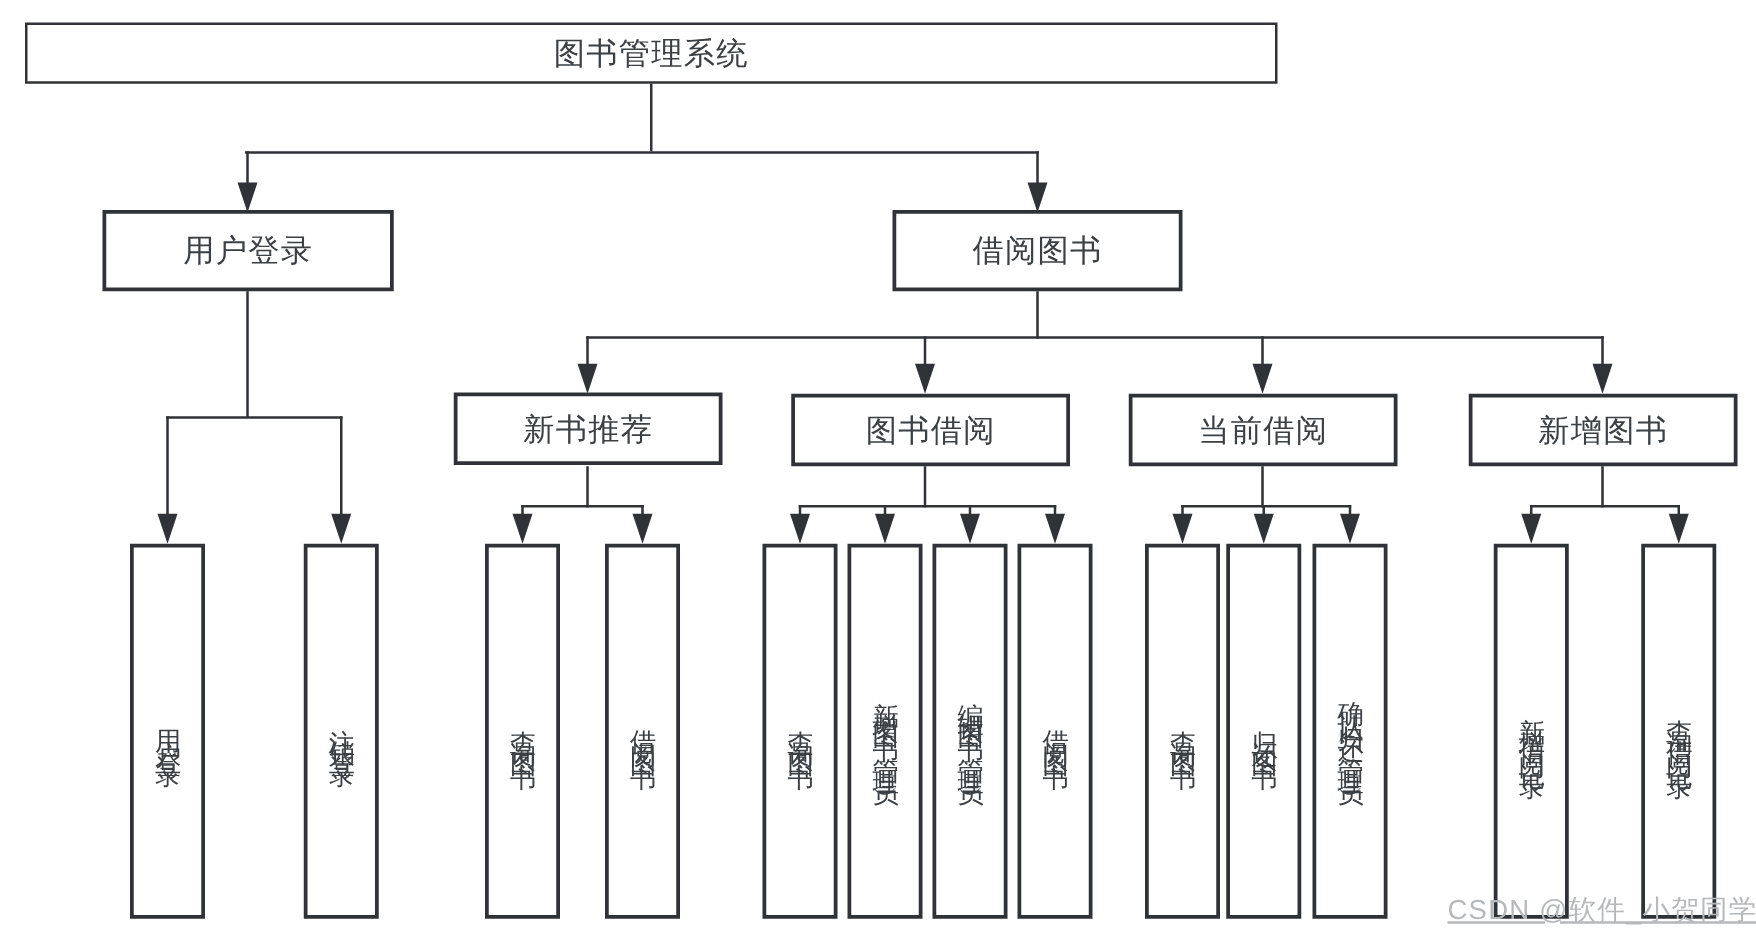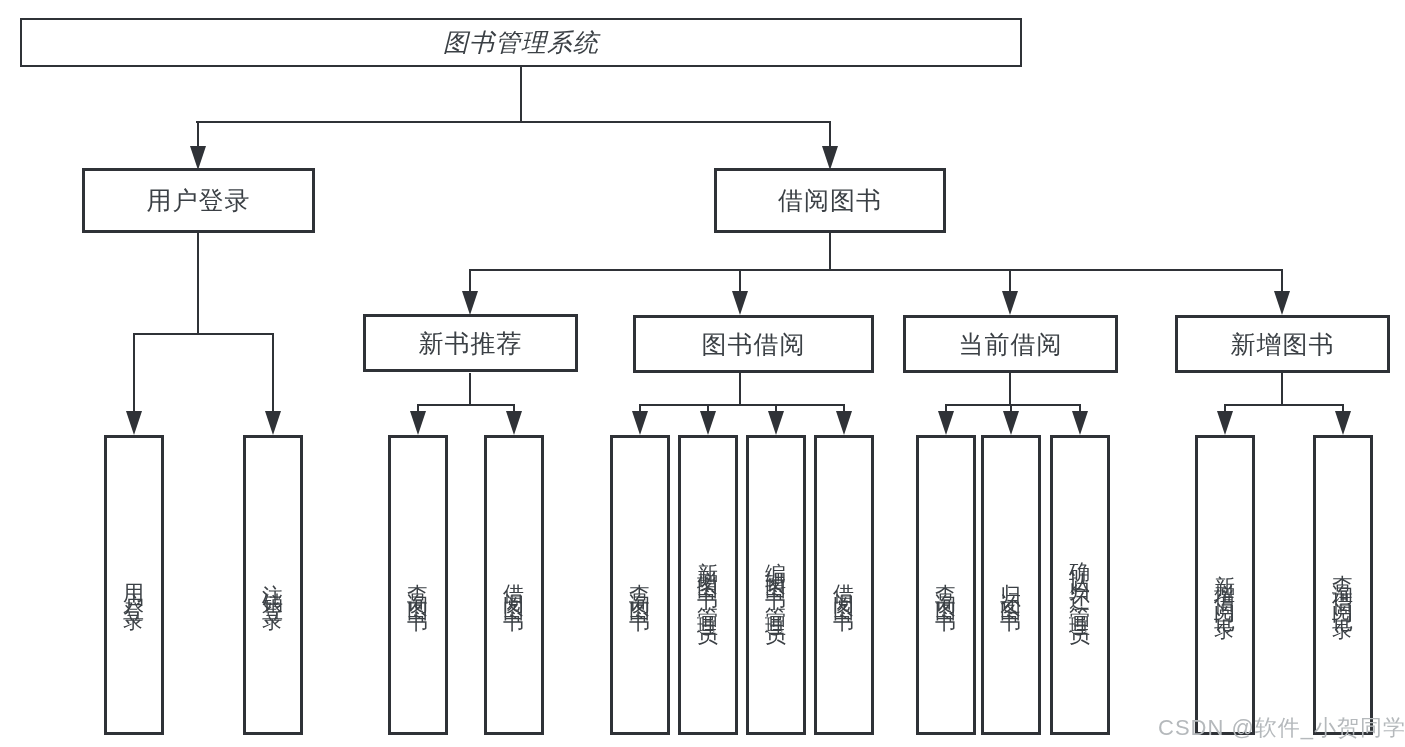--- a/index.html
+++ b/index.html
@@ -17,21 +17,21 @@
   .box{
     position:absolute;
     box-sizing:border-box;
     background:#ffffff;
     border:3px solid #2f3237;
     display:flex;
     align-items:center;
     justify-content:center;
     color:#3b4045;
   }
-  .box.root{border-width:2px;font-style:italic;}
+  .box.root{border-width:2px;}
   .box-h span{
     font-size:25px;
     letter-spacing:1px;
     white-space:nowrap;
   }
   .box-v span{
     writing-mode:vertical-rl;
     text-orientation:mixed;
     font-size:21px;
     letter-spacing:9px;
@@ -48,20 +48,21 @@
     border-top:24px solid #2f3237;
   }
   .watermark{
     position:absolute;
     left:1158px;top:713px;
     font-size:22px;
     color:#b5b9bc;
     letter-spacing:1px;
     white-space:nowrap;
     z-index:10;
+    text-decoration:underline;
   }
 </style>
 </head>
 <body>
 
 <div id="canvas">
 
   <div class="box box-h root" style="left:20px;top:18px;width:1002px;height:49px">
     <span>图书管理系统</span>
   </div>
@@ -94,21 +95,21 @@
   <div class="vl" style="left:739px;top:269px;height:23px"></div>
   <div class="arrow" style="left:732px;top:291px"></div>
   <div class="vl" style="left:1009px;top:269px;height:23px"></div>
   <div class="arrow" style="left:1002px;top:291px"></div>
   <div class="vl" style="left:1281px;top:269px;height:23px"></div>
   <div class="arrow" style="left:1274px;top:291px"></div>
 
   <div class="box box-h" style="left:363px;top:314px;width:215px;height:58px">
     <span>新书推荐</span>
   </div>
-  <div class="box box-h" style="left:633px;top:315px;width:241px;height:58px">
+  <div class="box box-h" style="left:633px;top:315px;width:223px;height:58px">
     <span>图书借阅</span>
   </div>
   <div class="box box-h" style="left:903px;top:315px;width:215px;height:58px">
     <span>当前借阅</span>
   </div>
   <div class="box box-h" style="left:1175px;top:315px;width:215px;height:58px">
     <span>新增图书</span>
   </div>
 
   <div class="vl" style="left:469px;top:373px;height:33px"></div>

